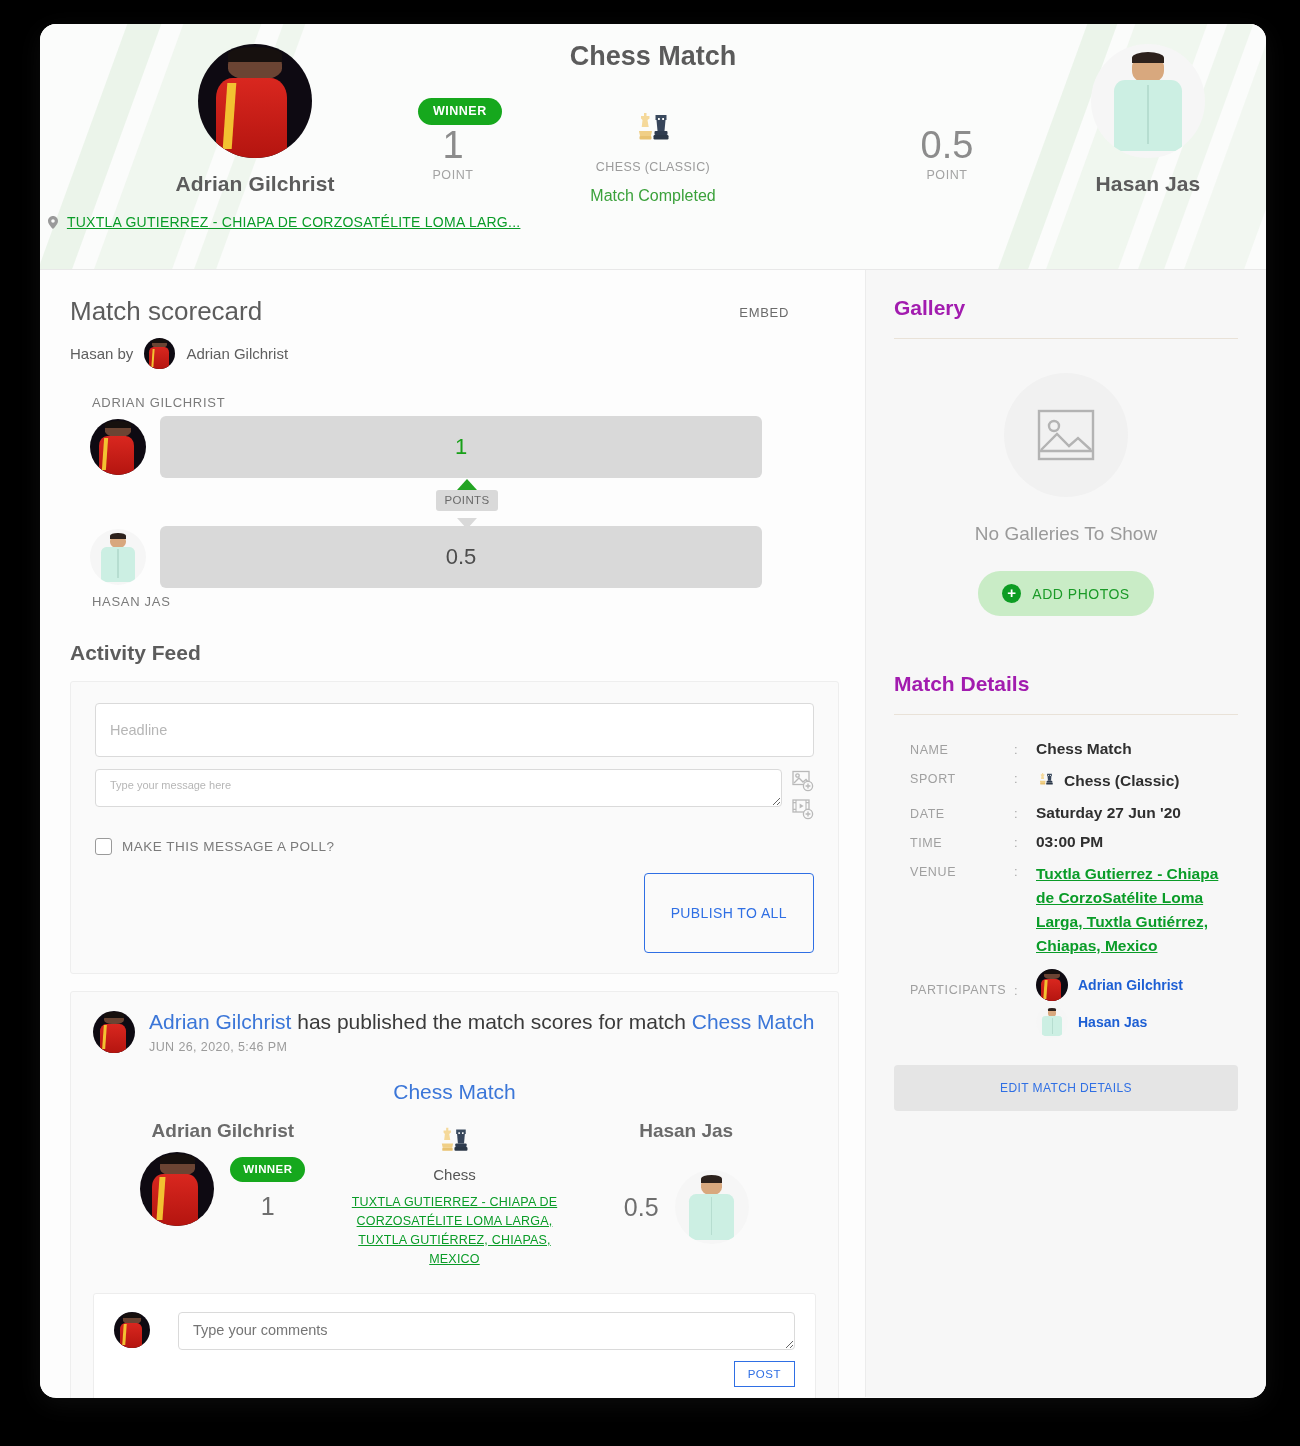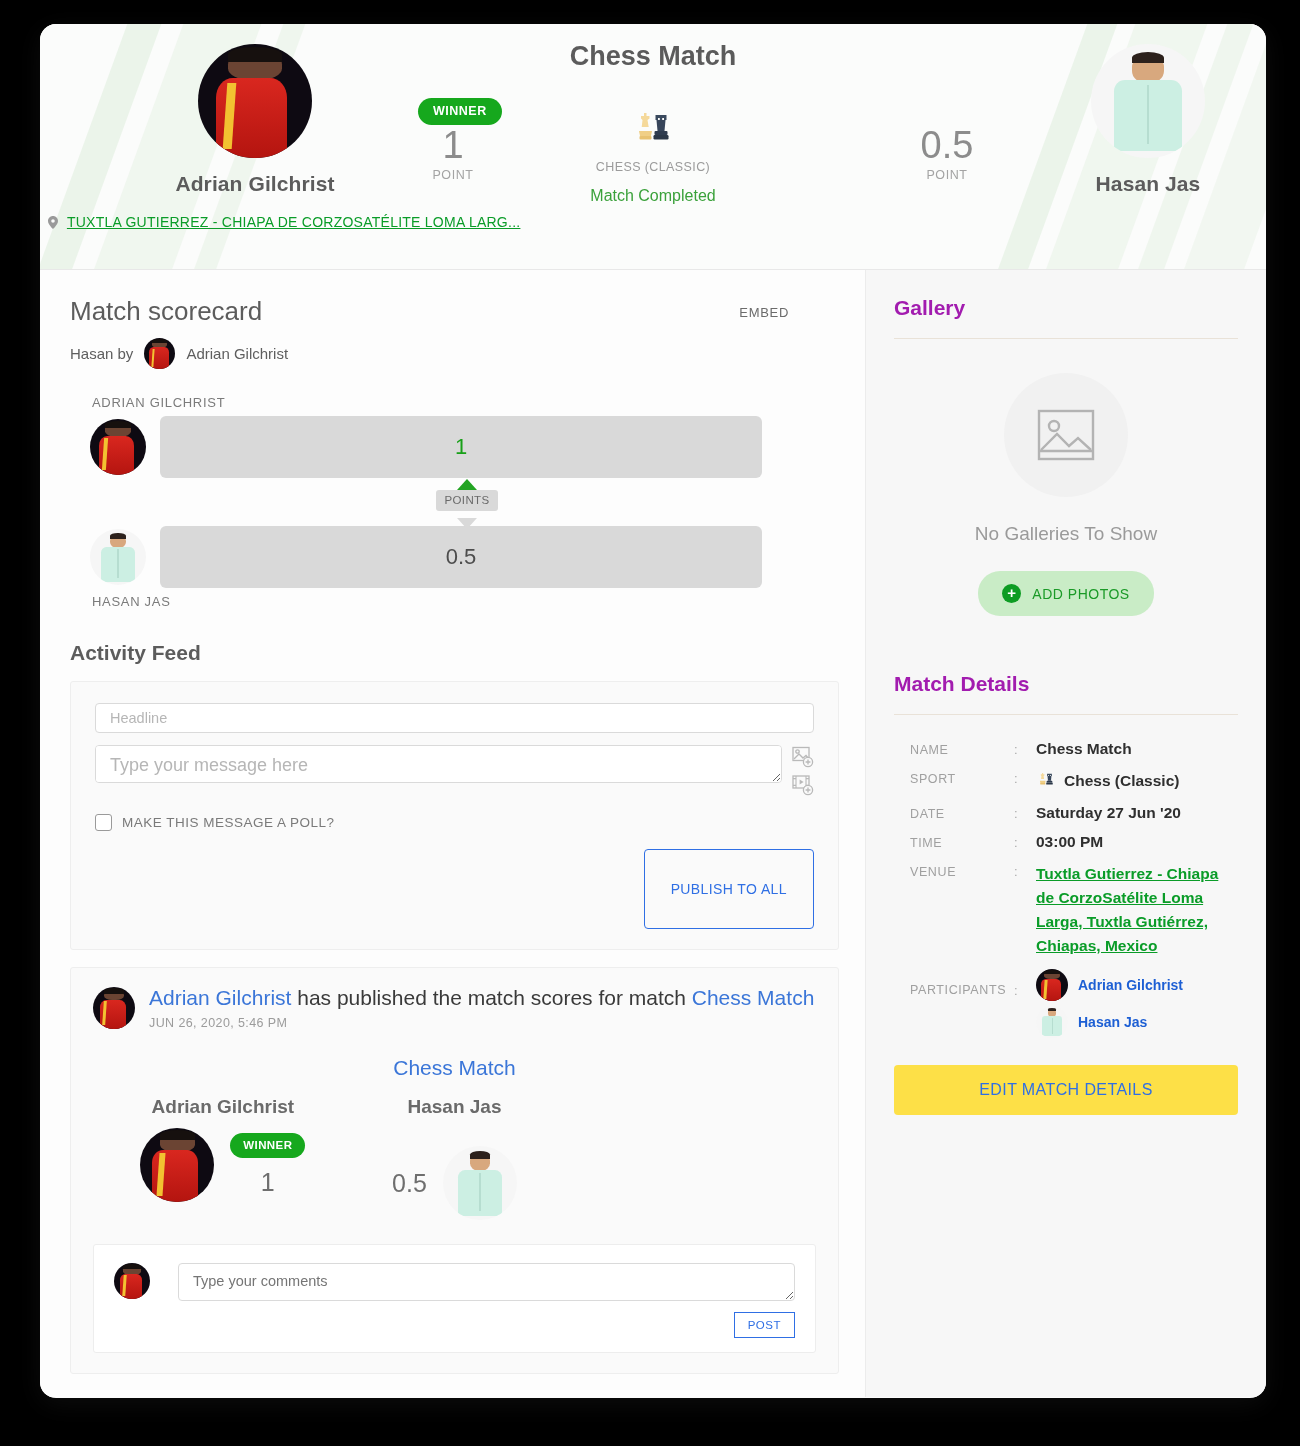--- a/index.html
+++ b/index.html
@@ -129,29 +129,29 @@
   }
   .row-label-b { font-size: 13px; color: #7b7b7b; letter-spacing: .7px; margin: 6px 0 0 2px; }
 
   
   .feed-title { font-size: 21px; color: #5c5c5c; font-weight: 700; margin-top: 32px; }
   .composer {
     margin-top: 16px; background: #fafafa; border: 1px solid #eeeeee;
     border-radius: 3px; padding: 21px 24px 20px;
   }
   .inp {
-    width: 100%; height: 30px; border: 1px solid #dadada; border-radius: 4px;
+    width: 100%; height: 54px; border: 1px solid #dadada; border-radius: 4px;
     padding: 0 14px; font-size: 14.5px; color: #444; background:#fff;
     font-family: "Liberation Sans", sans-serif;
   }
   .inp::placeholder, .ta::placeholder { color: #b6b6b6; }
   .comp-row2 { display:flex; gap: 10px; align-items:flex-start; margin-top: 12px; }
   .ta {
     flex: 1; height: 38px; border: 1px solid #dadada; border-radius: 4px;
-    padding: 9px 14px; font-size: 18px; color: #444; resize: vertical; background:#fff;
+    padding: 9px 14px; font-size: 11px; color: #444; resize: vertical; background:#fff;
     font-family: "Liberation Sans", sans-serif;
   }
   .media-btns { display:flex; flex-direction:column; gap: 6px; padding-top: 1px; }
   .media-btn { width: 22px; height: 22px; cursor:pointer; }
   .poll-row { display:flex; align-items:center; gap: 10px; margin-top: 18px; }
   .chk { width: 17px; height: 17px; border: 1.6px solid #9a9a9a; border-radius: 3px; background:#fff; cursor:pointer; }
   .poll-label { font-size: 13.5px; color: #7a7a7a; letter-spacing: .5px; }
   .publish-wrap { display:flex; justify-content:flex-end; margin-top: 18px; }
   .publish-btn {
     border: 1.6px solid #2f6fe4; color: #2f6fe4; background: transparent;
@@ -235,22 +235,22 @@
   .md-k { width: 104px; font-size: 12.5px; color: #a0a0a0; letter-spacing:.6px; padding-top: 3px; flex:none; }
   .md-c { width: 22px; color:#a9a9a9; font-size: 13px; padding-top: 2px; flex:none; }
   .md-v { font-size: 15.5px; color: #2f2f2f; font-weight: 700; }
   .md-v.green { color: #0a9c28; text-decoration: underline; line-height: 24px; }
   .md-sport { display:flex; align-items:center; gap: 8px; }
   .part-list { }
   .part { display:flex; align-items:center; gap: 10px; margin-bottom: 5px; }
   .part .av { width: 32px; height: 32px; border-radius: 50%; overflow:hidden; }
   .part-name { font-size: 14px; color: #1d5fd4; font-weight: 700; }
   .edit-btn {
-    display:block; width: 100%; margin-top: 22px; background: #fde047; color: #2f6fe4;
-    border:none; font-size: 16px; letter-spacing:.4px; padding: 16px 12px; border-radius: 4px; cursor:pointer;
+    display:block; width: 100%; margin-top: 22px; background: #e5e5e5; color: #2f6fe4;
+    border:none; font-size: 12px; letter-spacing:.4px; padding: 16px 12px; border-radius: 4px; cursor:pointer;
     font-family: "Liberation Sans", sans-serif;
   }
 
   
   .av-adrian { width:100%; height:100%; background:#0e0a12; position:relative; }
   .av-adrian::before {
     content:""; position:absolute; left:26%; top:6%; width:48%; height:26%;
     background:#6b4433; border-radius:45% 45% 40% 40%;
   }
   .av-adrian::after {
@@ -475,20 +475,35 @@
                       <div class="stripe-y"></div>
                     </div>
                   </span>
                 <div>
                   <div class="mini-winner">WINNER</div>
                   <div class="pg-pts" style="margin-top:10px">1</div>
                 </div>
               </div>
             </div>
 
+            <div class="pg-center">
+              <span>
+                <svg width="40" height="40" viewBox="0 0 46 46">
+                  <path d="M11 12h3v-3h2.5v3h3v2.5l-2 1.5 1.2 7h-7L12.5 16l-1.5-1.5z" fill="#f5d99a"></path>
+                  <path d="M10 32h11l1-5H9z" fill="#f0cf86"></path>
+                  <rect x="9.5" y="32" width="12" height="3.5" rx="1" fill="#e8c271"></rect>
+                  <path d="M25.5 11h11v5h-2.5v-2h-1.8v2h-2.4v-2h-1.8v2h-2.5z" fill="#3a4a5e"></path>
+                  <path d="M26.5 16h9l-1 11h-7z" fill="#37455a"></path>
+                  <rect x="24.5" y="27" width="13" height="4" rx="1" fill="#2f3c4f"></rect>
+                  <rect x="23.5" y="31" width="15" height="4.5" rx="1.2" fill="#2b3747"></rect>
+                </svg>
+              </span>
+              <div class="pg-sport">Chess</div>
+              <a class="pg-venue" href="#">TUXTLA GUTIERREZ - CHIAPA DE CORZOSATÉLITE LOMA LARGA, TUXTLA GUTIÉRREZ, CHIAPAS, MEXICO</a>
+            </div>
 
             <div class="pg-right">
               <div class="pg-name">Hasan Jas</div>
               <div class="pg-right-row" style="margin-top:28px">
                 <div class="pg-pts">0.5</div>
                 <span class="pg-av">
                     <div class="av-hasan">
                       <div class="hair2"></div>
                       <div class="plk"></div>
                     </div>

